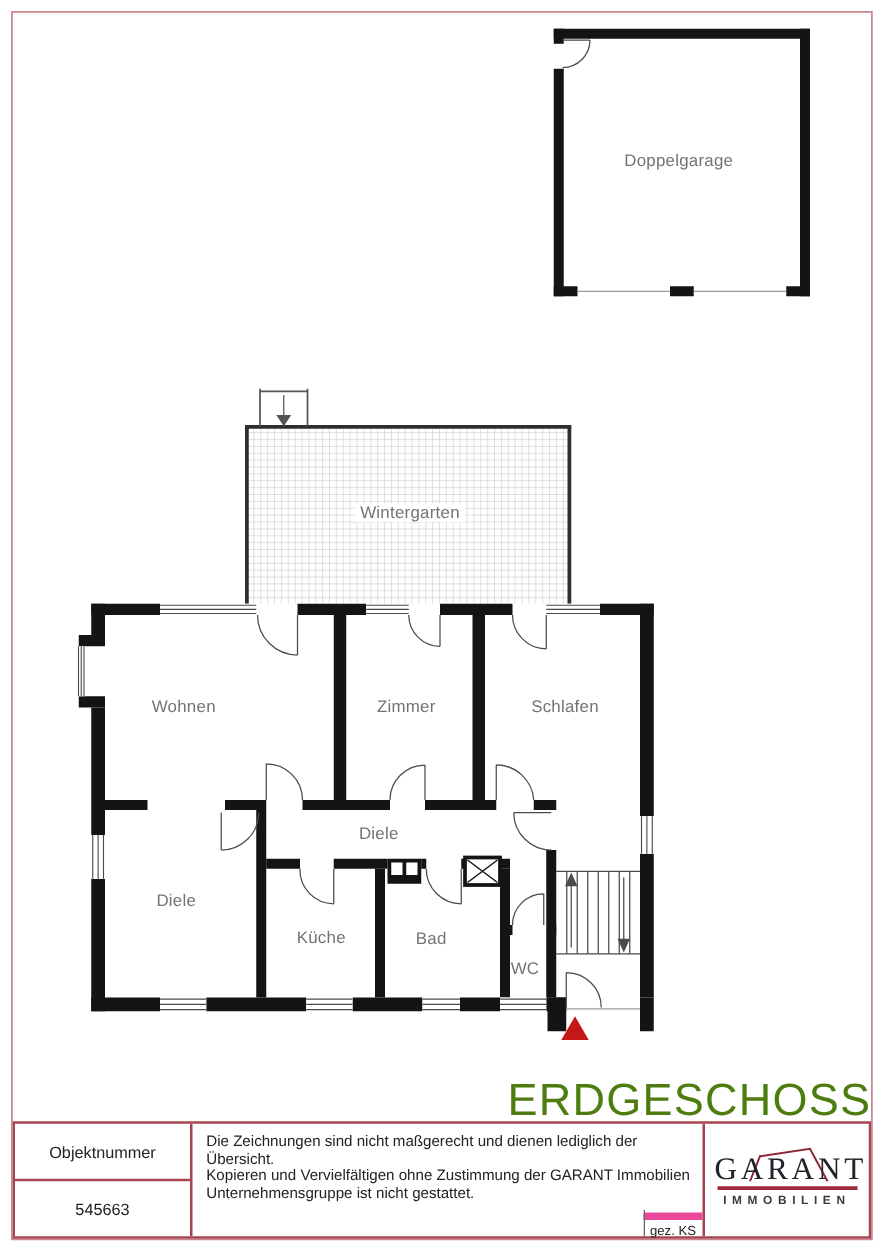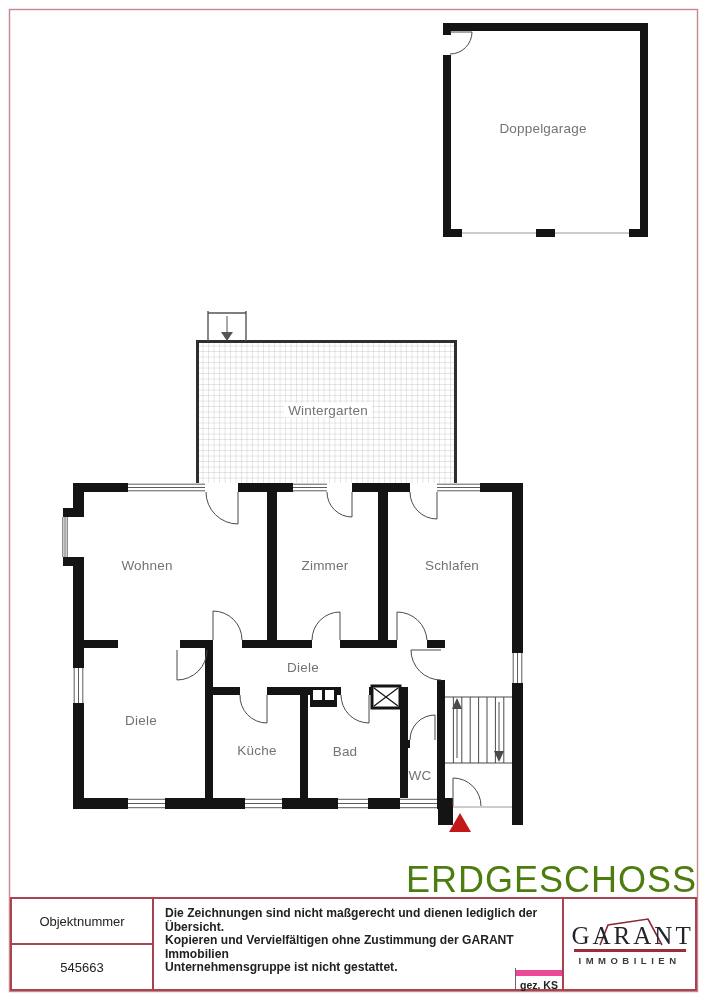--- a/index.html
+++ b/index.html
@@ -25,21 +25,21 @@
     border:2px solid #a6454f; box-sizing:border-box; display:flex;
     background:#fff;
   }
   #objekt-col { width:142px; border-right:2px solid #a6454f; box-sizing:border-box;
     display:flex; flex-direction:column; }
   #objekt-col .cell { flex:1; display:flex; align-items:center; justify-content:center;
     font-size:13px; color:#222; }
   #objekt-col .cell.top { border-bottom:2px solid #a6454f; box-sizing:border-box; }
 
   #disclaimer-col { flex:1; position:relative; box-sizing:border-box;
-    padding:8px 8px 0 11px; font-size:12.1px; line-height:13.6px; color:#222;font-weight:bold; }
+    padding:8px 8px 0 11px; font-size:12.1px; line-height:13.6px; color:#222; }
   #gez-box {
     position:absolute; right:0; bottom:0; width:47px; height:19px;
     border-top:6px solid #ec4899; border-left:1px solid #666; box-sizing:border-box;
     font-size:10.5px; color:#222; padding:3px 0 0 4px;
   }
   #gez-box::before { content:""; position:absolute; left:-1px; top:-8px; width:1px; height:8px; background:#666; }
 
   #logo-col { width:133px; border-left:2px solid #a6454f; box-sizing:border-box;
     display:flex; align-items:center; justify-content:center; }
   #logo { position:relative; width:116px; text-align:center; }

